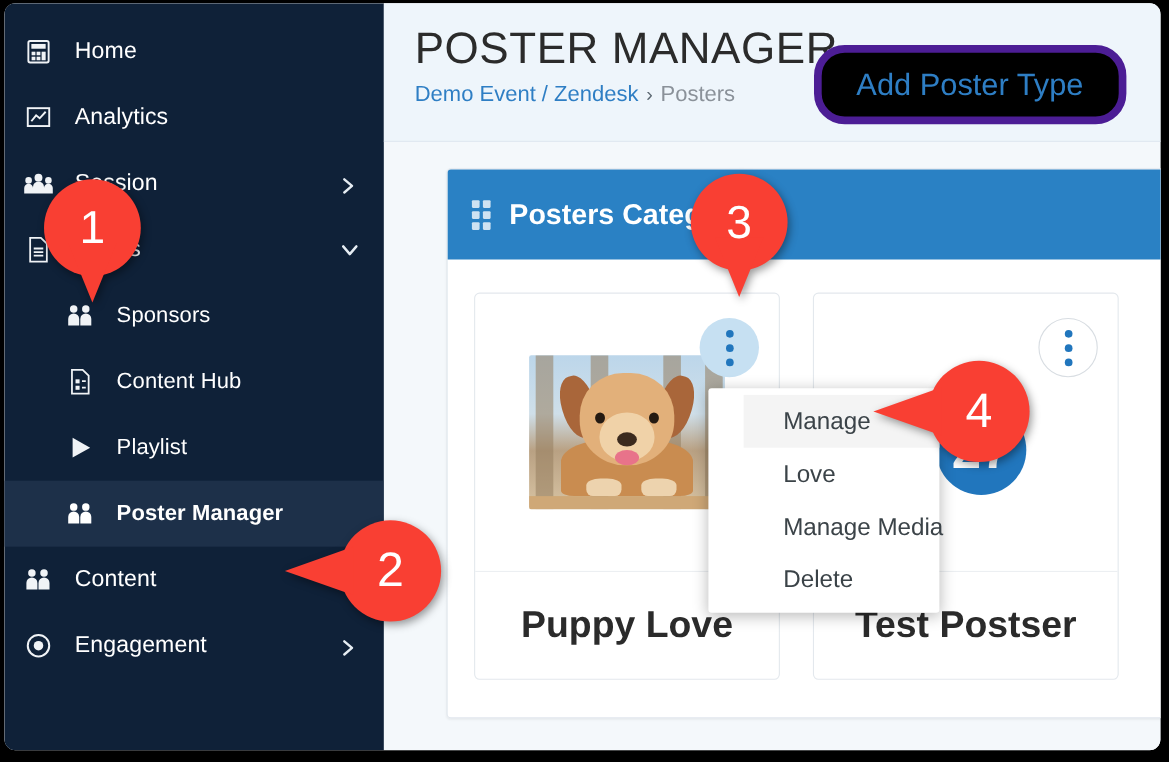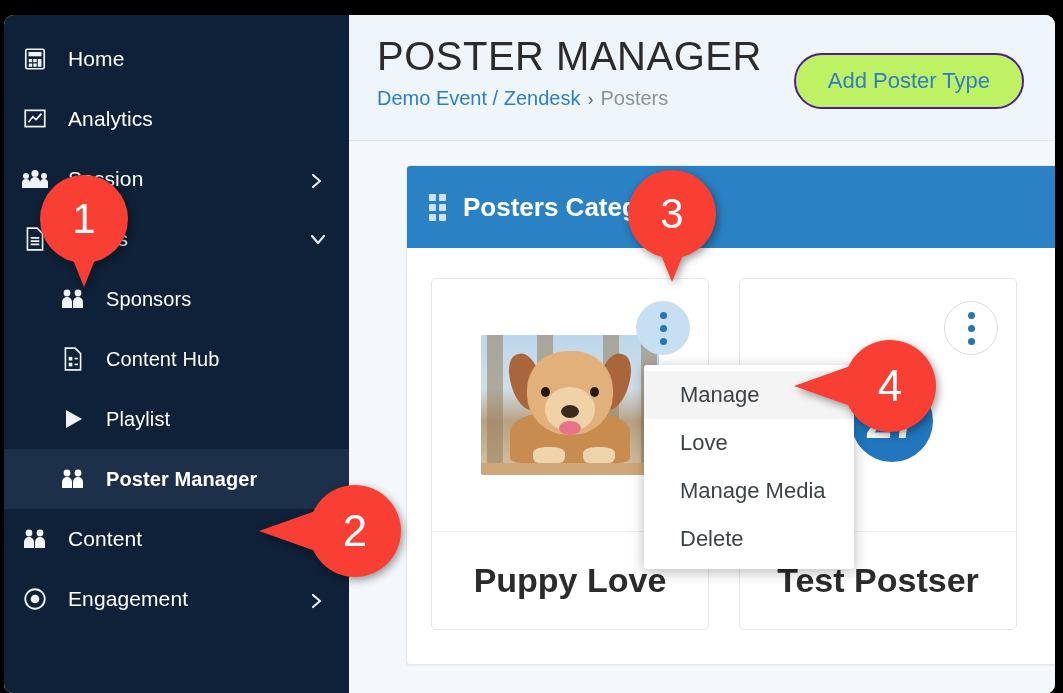--- a/index.html
+++ b/index.html
@@ -11,21 +11,21 @@
   }
   #frame {
     position: relative;
     width: 1063px; height: 693px;
     background: #000000;
     border-radius: 14px;
     overflow: hidden;
   }
   #screen {
     position: absolute;
-    left: 4px; top: 15px;
+    left: 4px; top: 3px;
     width: 1051px; height: 679px;
     background: #f4f8fb;
     border-radius: 10px;
     overflow: hidden;
   }
 
   
   #sidebar {
     position: absolute; left: 0; top: 0;
     width: 345px; height: 100%;
@@ -82,25 +82,25 @@
   #breadcrumb {
     margin-top: 8px;
     font-size: 20px;
     color: #8a9199;
   }
   #breadcrumb .crumb-link { color: #2e7ec4; }
   #breadcrumb .crumb-sep { color: #5d6973; margin: 0 7px; font-size: 18px; }
   #add-btn {
     position: absolute;
     right: 31px; top: 38px;
-    background: #bef264;
-    border: 2px solid #4c1d95;
+    background: #000000;
+    border: 7px solid #4c1d95;
     border-radius: 28px;
     color: #2e7ec4;
-    font-size: 22px;
+    font-size: 28px;
     padding: 13px 32px;
     cursor: pointer;
     font-family: inherit;
     white-space: nowrap;
   }
 
   
   #panel {
     position: absolute;
     left: 57px; top: 150px;
@@ -229,20 +229,21 @@
     z-index: 40;
   }
   .menu-item {
     height: 48px;
     display: flex; align-items: center;
     padding-left: 36px;
     font-size: 22px;
     color: #3b4348;
     cursor: pointer;
     white-space: nowrap;
+    margin-left: 32px;
   }
   .menu-item.hover { background: #f4f4f4; }
   .pin-down-wrap { position:absolute; z-index:90; width:88px; height:112px; filter: drop-shadow(2px 3px 4px rgba(0,0,0,.40)); }
   .pin-down-wrap .bulb {
     position:absolute; left:0; top:0; width:88px; height:88px;
     background:#f93f33; border-radius:50%;
   }
   .pin-down-wrap .tip {
     position:absolute; left:50%; top:58px; transform:translateX(-50%);
     width:0; height:0;

